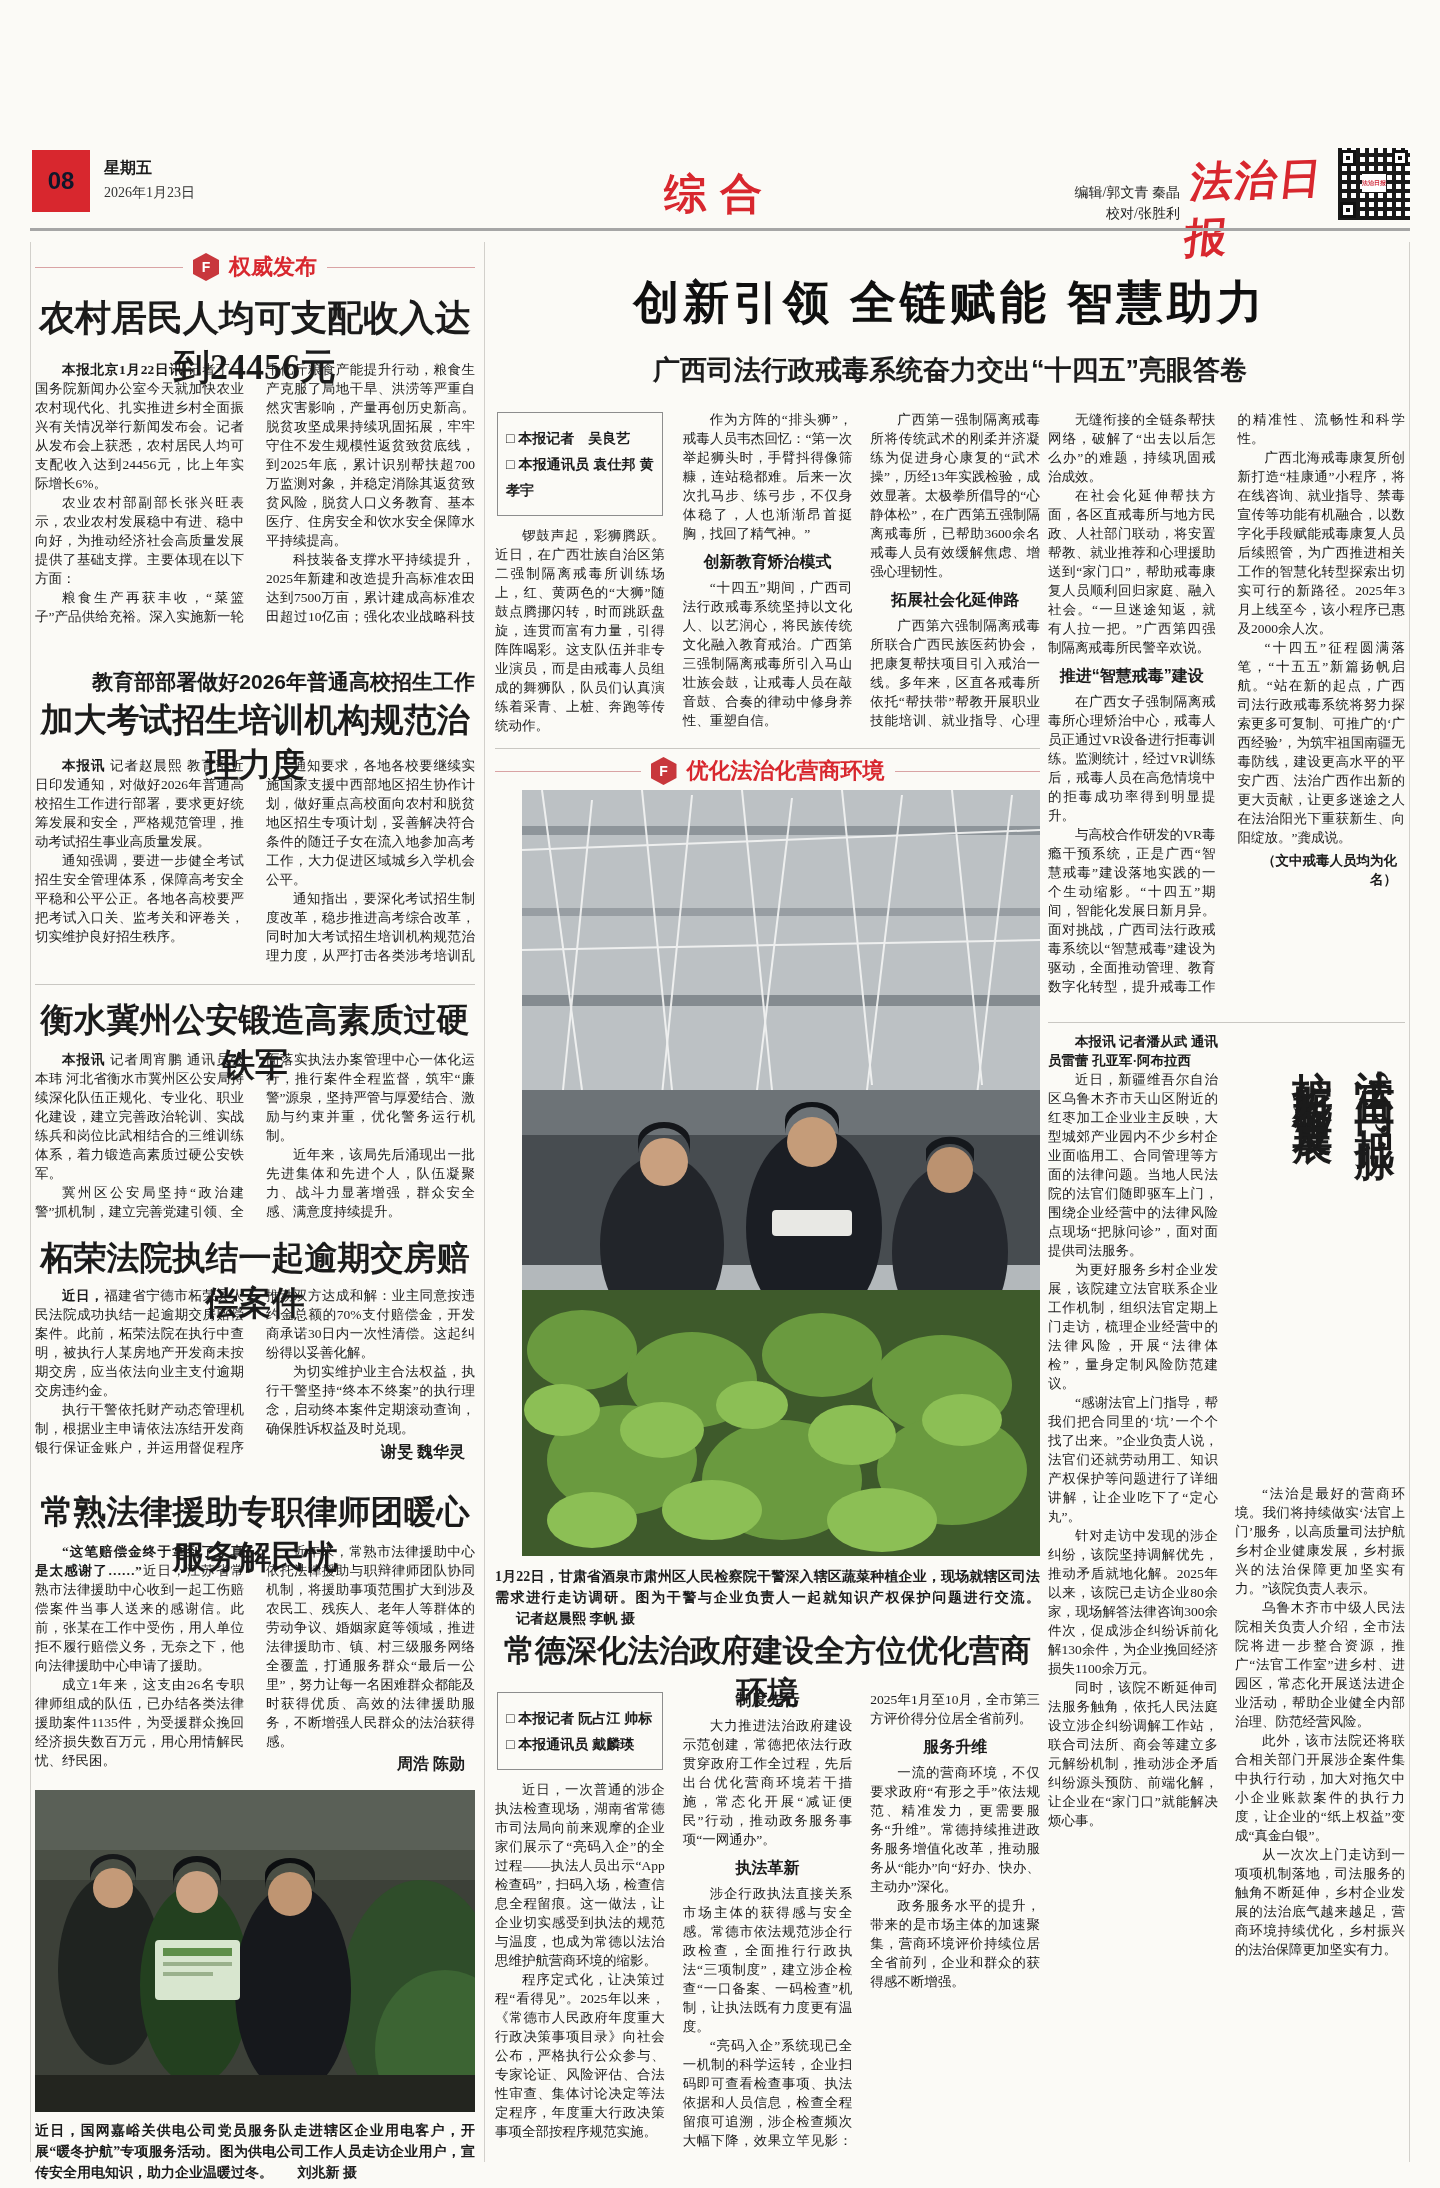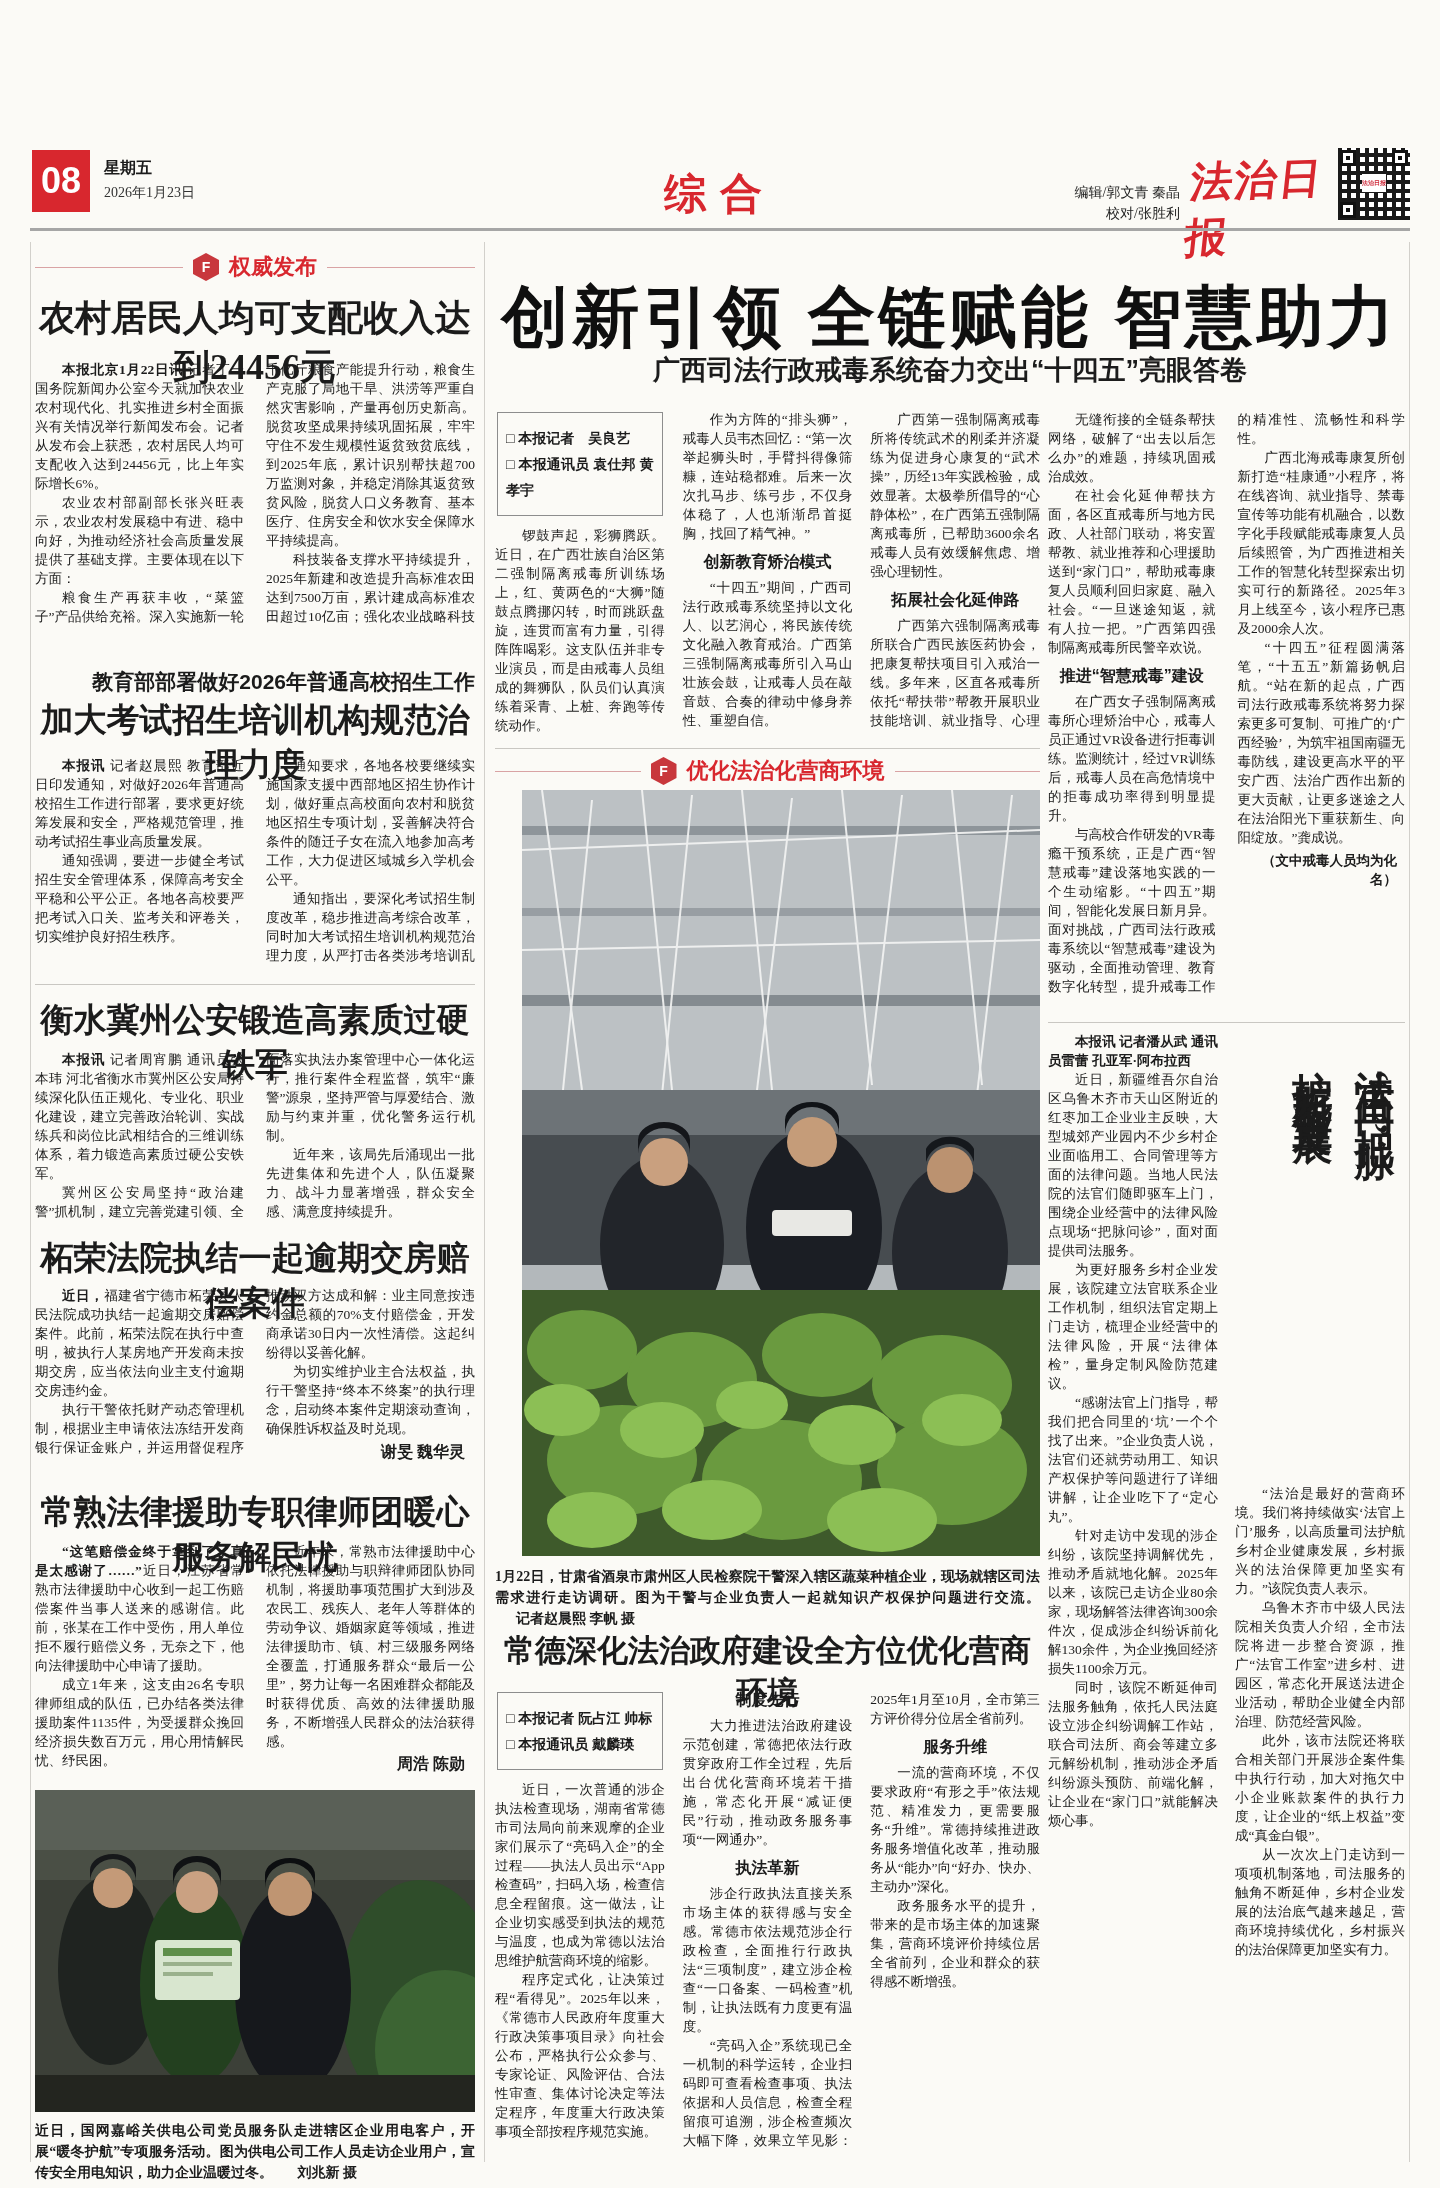--- a/index.html
+++ b/index.html
@@ -1,22 +1,22 @@
 <!DOCTYPE html>
 <html><head>
 <meta charset="utf-8">
 <style>
   html,body{margin:0;padding:0;}
   body{background:#e8e6e1;font-family:"Liberation Serif","DejaVu Serif",serif;}
   #page{position:relative;width:1440px;height:2188px;background:#fbfaf6;margin:0 auto;overflow:hidden;color:#1b1b1b;}
   .abs{position:absolute;}
 
   
-  .pagenum-box{left:32px;top:150px;width:58px;height:62px;background:#d8272e;color:#ffffff;
-    font-family:"Liberation Sans","DejaVu Sans",sans-serif;font-weight:bold;font-size:36px;
+  .pagenum-box{left:32px;top:150px;width:58px;height:62px;background:#d8272e;color:#0f172a;
+    font-family:"Liberation Sans","DejaVu Sans",sans-serif;font-weight:bold;font-size:24px;
     display:flex;align-items:center;justify-content:center;}
   .weekday{left:104px;top:158px;font-family:"Liberation Sans",sans-serif;font-weight:bold;font-size:16px;}
   .date{left:104px;top:184px;font-size:14px;color:#333;}
   .section-title{left:0;top:166px;width:1440px;text-align:center;color:#d8272e;
     font-family:"Liberation Sans",sans-serif;font-weight:900;font-size:42px;letter-spacing:14px;}
   .editors{left:1030px;top:182px;width:150px;text-align:right;font-size:14px;line-height:21px;color:#222;}
   .masthead{left:1188px;top:152px;width:145px;color:#d8272e;font-weight:900;font-size:42px;
     letter-spacing:2px;transform:skewX(-8deg) rotate(-2deg);font-family:"Liberation Serif",serif;}
   .qr{left:1338px;top:148px;width:72px;height:72px;background:
       repeating-linear-gradient(0deg,#1a1a1a 0 4px,transparent 4px 9px),
@@ -47,21 +47,21 @@
     display:flex;align-items:center;justify-content:center;
     clip-path:polygon(50% 0%,100% 25%,100% 75%,50% 100%,0% 75%,0% 25%);}
 
   
   .h-serif{font-weight:900;text-align:center;font-family:"Liberation Serif","DejaVu Serif",serif;}
   .a1-head{left:35px;top:294px;width:440px;font-size:36px;letter-spacing:0px;}
   .a2-kicker{left:35px;top:668px;width:440px;text-align:right;font-weight:bold;font-size:21px;
     font-family:"Liberation Sans",sans-serif;}
   .a2-head{left:35px;top:698px;width:440px;font-size:33px;}
   .brief-head{left:35px;width:440px;font-size:33px;}
-  .feature-head{left:495px;top:272px;width:910px;text-align:center;font-weight:900;font-size:67px;
+  .feature-head{left:495px;top:272px;width:910px;text-align:center;font-weight:900;font-size:46px;
     letter-spacing:4px;font-family:"Liberation Sans","DejaVu Sans",sans-serif;color:#0f0f0f;}
   .feature-sub{left:495px;top:352px;width:910px;text-align:center;font-weight:700;font-size:27px;
     font-family:"Liberation Sans",sans-serif;color:#1c1c1c;}
   .changde-head{left:495px;top:1630px;width:545px;text-align:center;font-weight:900;font-size:31px;
     font-family:"Liberation Sans",sans-serif;}
 
   .byline-box{border:1px solid #8d8d8d;padding:12px 8px;margin:2px 2px 10px 2px;
     font-family:"Liberation Sans",sans-serif;font-weight:bold;font-size:14px;line-height:26px;
     break-inside:avoid;}
 

